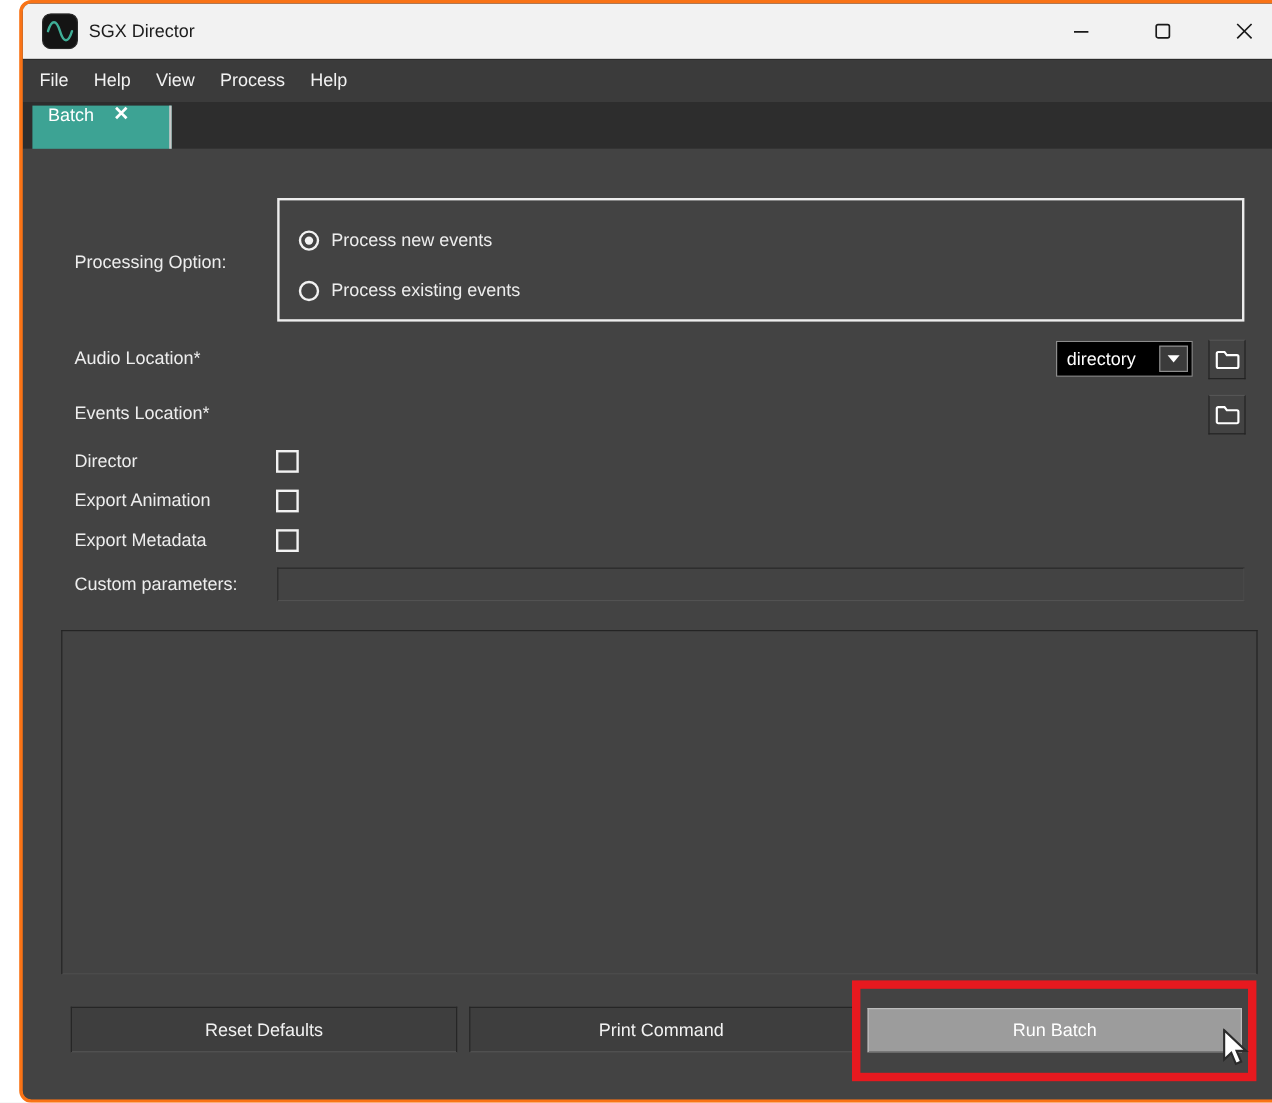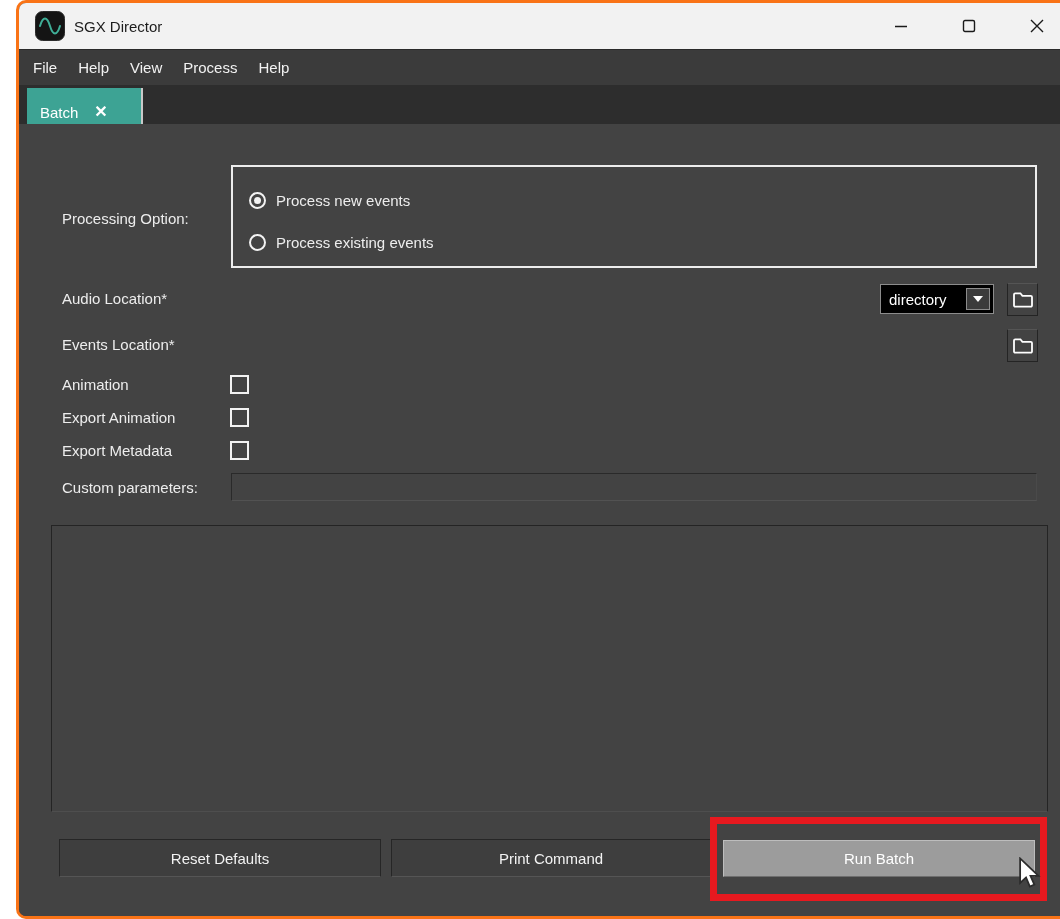--- a/index.html
+++ b/index.html
@@ -22,21 +22,21 @@
   
   .menubar {
     height:36px; background:#3b3b3b; display:flex; align-items:center;
     padding-left:4px; border-top:1px solid #2a2a2a;
   }
   .menu-item { color:#f2f2f2; font-size:15px; padding:8px 10px; margin-right:1px; }
   
   .tabbar { height:39px; background:#2d2d2d; position:relative; }
   .tab {
     position:absolute; left:8px; top:3px; width:116px; height:48px;
-    background:#3da394; display:flex; align-items:center;
+    background:#3da394; display:flex; 
     border-right:2px solid #c9c9c9;
   }
   .tab-label { color:#ffffff; font-size:15px; margin-left:13px; }
   .tab-close { color:#ffffff; font-size:16px; font-weight:bold; margin-left:16px; line-height:1; }
   
   .content { position:relative; height:798px; background:#434343; color:#ededed; font-size:15px; }
   .flabel { position:absolute; left:43px; height:22px; line-height:22px; white-space:nowrap; }
   .groupbox {
     position:absolute; left:212px; top:41px; width:806px; height:103px;
     border:2px solid #ededed; background:transparent;
@@ -168,21 +168,21 @@
       </svg>
     </div>
 
     <div class="flabel" style="top:210px;">Events Location*</div>
     <div class="browse-btn" style="top:205px;">
       <svg width="22" height="19" viewBox="0 0 22 19">
         <path d="M2 4.5 a1.2 1.2 0 0 1 1.2-1.2 h5.2 l2 2.6 h8.4 a1.2 1.2 0 0 1 1.2 1.2 v8.4 a1.2 1.2 0 0 1 -1.2 1.2 h-15.6 a1.2 1.2 0 0 1 -1.2 -1.2 z" fill="none" stroke="#ffffff" stroke-width="1.8"></path>
       </svg>
     </div>
 
-    <div class="flabel" style="top:250px;">Animation</div>
+    <div class="flabel" style="top:250px;">Director</div>
     <div class="checkbox" style="top:251px;"></div>
 
     <div class="flabel" style="top:283px;">Export Animation</div>
     <div class="checkbox" style="top:284px;"></div>
 
     <div class="flabel" style="top:316px;">Export Metadata</div>
     <div class="checkbox" style="top:317px;"></div>
 
     <div class="flabel" style="top:353px;">Custom parameters:</div>
     <input class="tfield dark" style="left: 212px; top: 349px; width: 806px; height: 28px;" value="">

